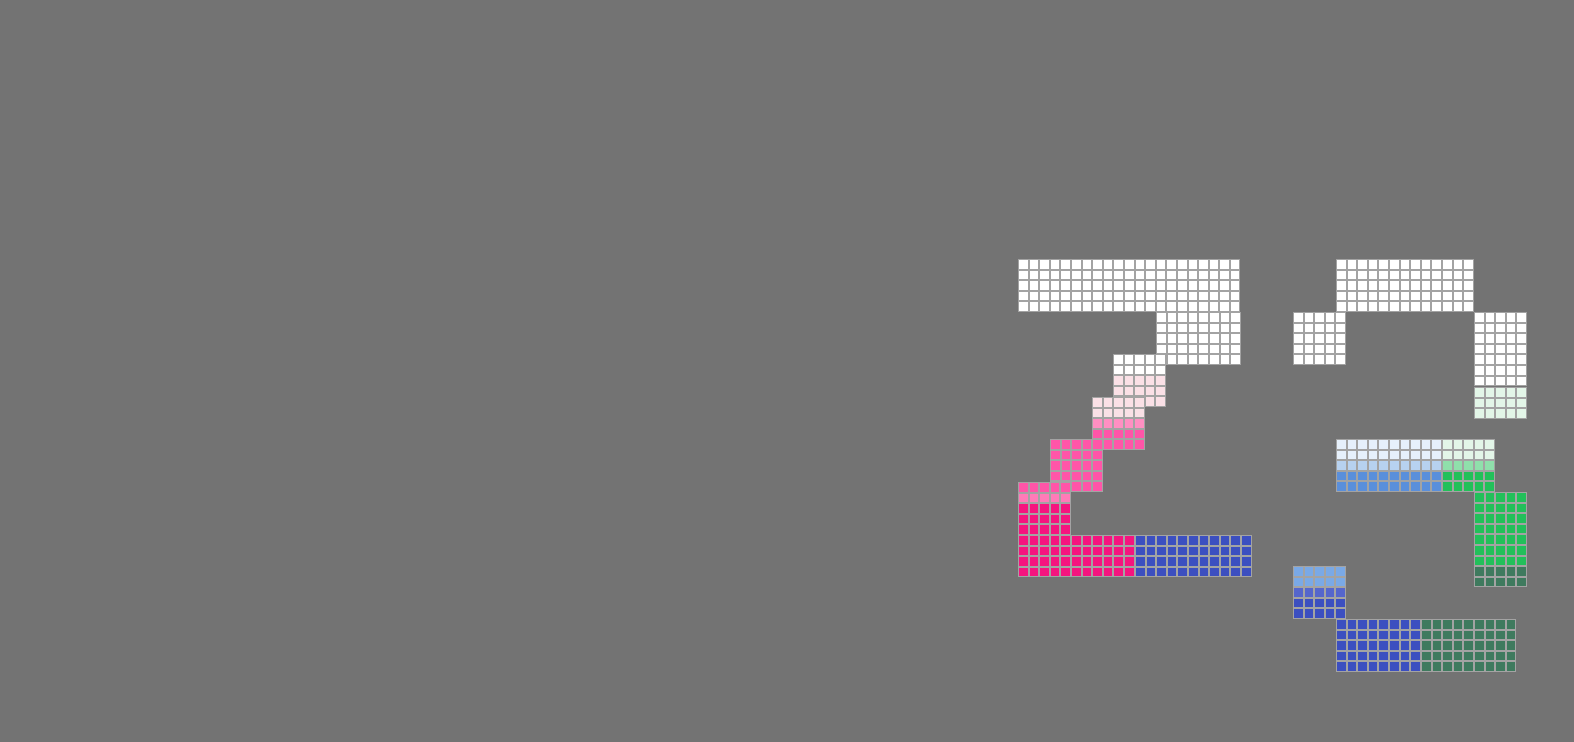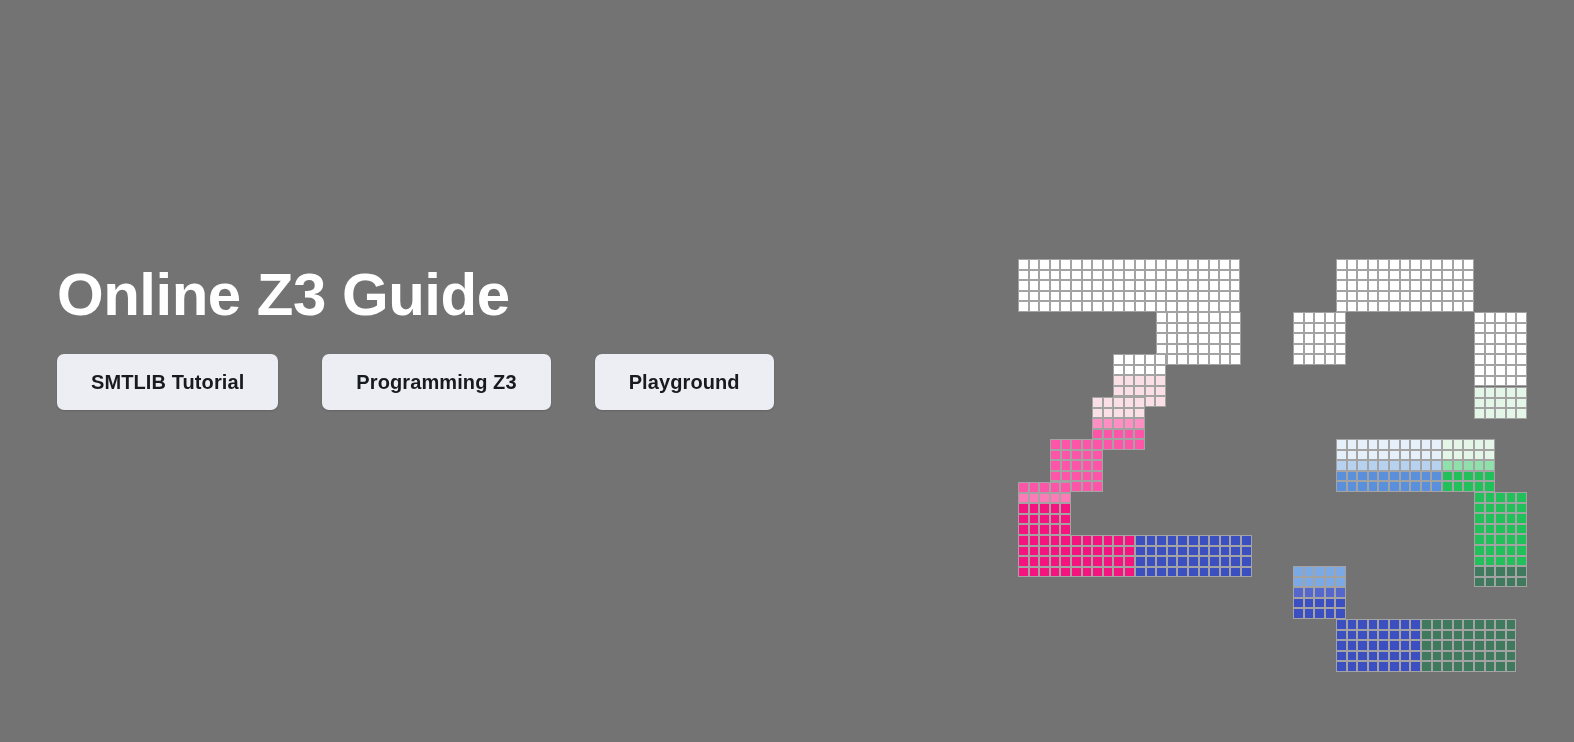--- a/index.html
+++ b/index.html
@@ -95,35 +95,20 @@
     height: 10.6px;
     box-sizing: border-box;
     border: 1.1px solid #a3a3a3;
   }
 </style>
 </head>
 <body>
 
 <div id="hero">
 
-  <div id="hero-copy">
-    <h1 id="page-title">Online Z3 Guide</h1>
-
-    <div id="hero-actions">
-        <button class="hero-btn">
-          <span>SMTLIB Tutorial</span>
-        </button>
-        <button class="hero-btn">
-          <span>Programming Z3</span>
-        </button>
-        <button class="hero-btn">
-          <span>Playground</span>
-        </button>
-      </div>
-  </div>
 
   <div id="hero-logo">
     <div class="glyph" id="glyph-7">
         <div class="pxblock" style="left: 0px; top: 0px; grid-template-columns: repeat(21, 10.6px); grid-template-rows: repeat(5, 10.6px);">
           <div class="cell" style="background: rgb(255, 255, 255);"></div>
           <div class="cell" style="background: rgb(255, 255, 255);"></div>
           <div class="cell" style="background: rgb(255, 255, 255);"></div>
           <div class="cell" style="background: rgb(255, 255, 255);"></div>
           <div class="cell" style="background: rgb(255, 255, 255);"></div>
           <div class="cell" style="background: rgb(255, 255, 255);"></div>

